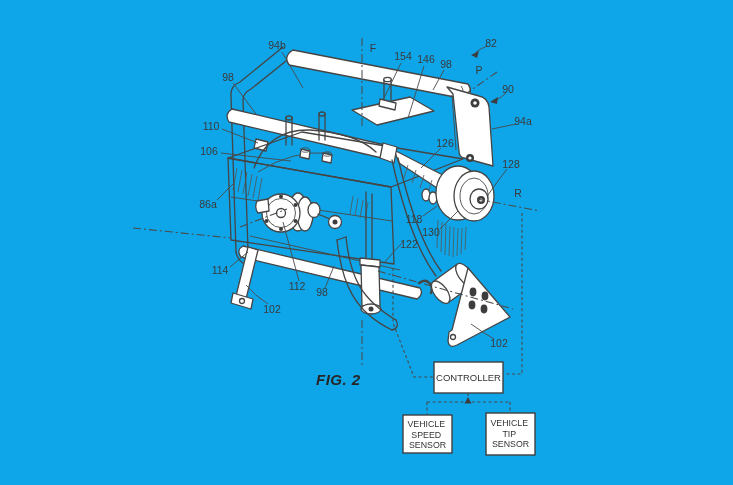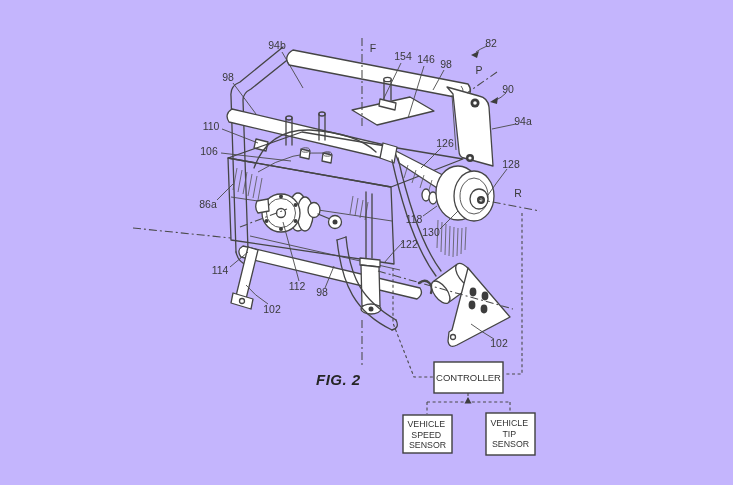--- a/index.html
+++ b/index.html
@@ -1,16 +1,16 @@
 <!DOCTYPE html>
 <html><head>
 <meta charset="utf-8">
 <style>
   html,body{margin:0;padding:0;background:#fff;}
-  .page{position:relative;width:733px;height:485px;background:#c4b5fd;overflow:hidden;
+  .page{position:relative;width:733px;height:485px;background:#0ea5e9;overflow:hidden;
         font-family:"Liberation Sans",sans-serif;}
   svg{position:absolute;left:0;top:0;}
   .ln{stroke:#454545;stroke-width:1.3;fill:none;stroke-linecap:round;stroke-linejoin:round;}
   .lnthin{stroke:#4a4a4a;stroke-width:0.9;fill:none;}
   .fillw{fill:#ffffff;}
   .dark{fill:#3d3d3d;stroke:none;}
   .dash{stroke:#4a4a4a;stroke-width:1.1;fill:none;stroke-dasharray:3,2.6;}
   .dashdot{stroke:#4a4a4a;stroke-width:1.05;fill:none;stroke-dasharray:8,3,2,3;}
   .hatch{stroke:#555;stroke-width:0.8;fill:none;}
   .reftext{font-family:"Liberation Sans",sans-serif;font-size:10.5px;fill:#3a3a3a;}

